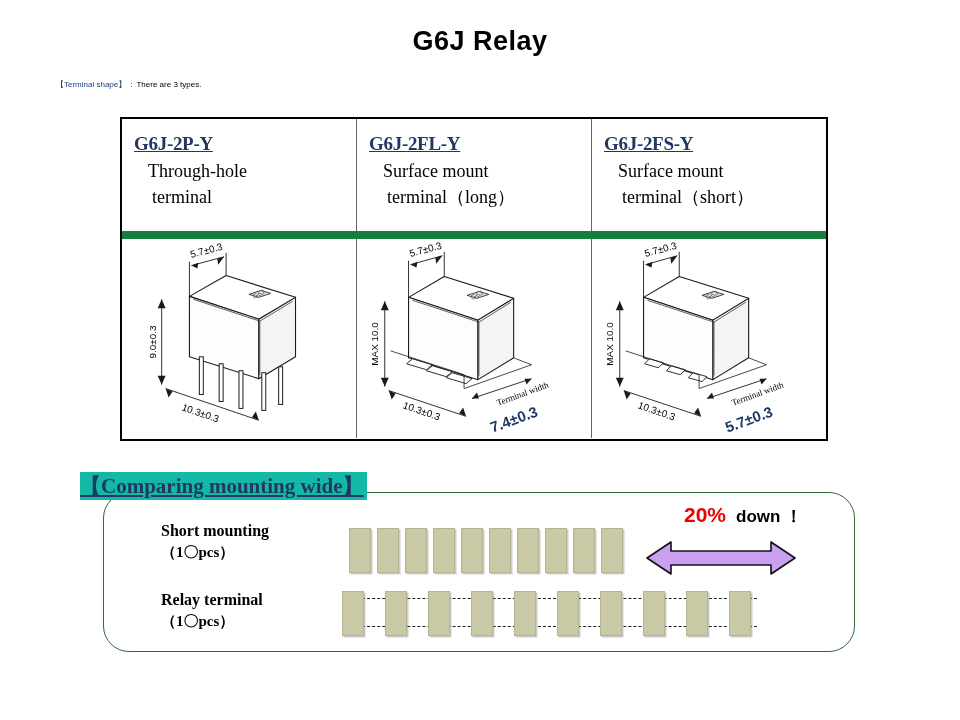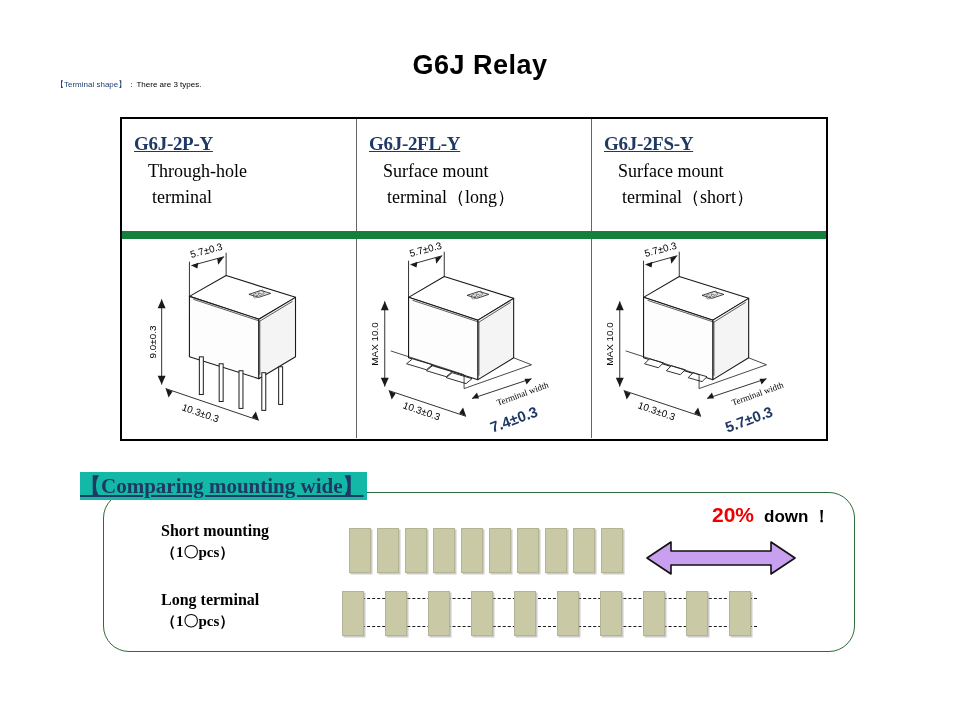--- a/index.html
+++ b/index.html
@@ -20,21 +20,20 @@
     position: absolute;
     top: 26px;
     left: 0;
     width: 960px;
     text-align: center;
     font-family: "Liberation Sans", sans-serif;
     font-weight: bold;
     font-size: 27px;
     color: #000000;
     letter-spacing: 0.5px;
-    margin-top: 24px;
   }
 
   
   #subtitle-note {
     position: absolute;
     top: 79px;
     left: 56px;
     font-family: "Liberation Sans", sans-serif;
     font-size: 8px;
     color: #000000;
@@ -141,21 +140,21 @@
   #row-long  { left: 342px; top: 591px; width: 415px; height: 45px; }
 
   .dashline {
     position: absolute;
     left: 0; width: 100%;
     border-top: 1.4px dashed #1a1a1a;
   }
 
   #pct-down {
     position: absolute;
-    left: 712px;
+    left: 684px;
     top: 503px;
     font-family: "Liberation Sans", sans-serif;
     font-weight: bold;
     font-size: 21px;
     white-space: nowrap;
   }
   #pct-down .pct { color: #ee0000; }
   #pct-down .dwn { color: #000000; font-size: 17px; margin-left: 10px; }
 
   #arrow-wrap {
@@ -366,21 +365,21 @@
 
 <div id="compare-box"></div>
 <div id="compare-title">【Comparing mounting wide】</div>
 
 <div class="row-label" id="label-short">
   <span>Short mounting</span>
   <span class="pcs">（1〇pcs）</span>
 </div>
 
 <div class="row-label" id="label-long">
-  <span>Long terminal</span>
+  <span>Relay terminal</span>
   <span class="pcs">（1〇pcs）</span>
 </div>
 
 <div class="blocks-row" id="row-short">
     <div class="blk" style="left: 0px; top: 0px; width: 22px; height: 45px;"></div>
     <div class="blk" style="left: 28px; top: 0px; width: 22px; height: 45px;"></div>
     <div class="blk" style="left: 56px; top: 0px; width: 22px; height: 45px;"></div>
     <div class="blk" style="left: 84px; top: 0px; width: 22px; height: 45px;"></div>
     <div class="blk" style="left: 112px; top: 0px; width: 22px; height: 45px;"></div>
     <div class="blk" style="left: 140px; top: 0px; width: 22px; height: 45px;"></div>

